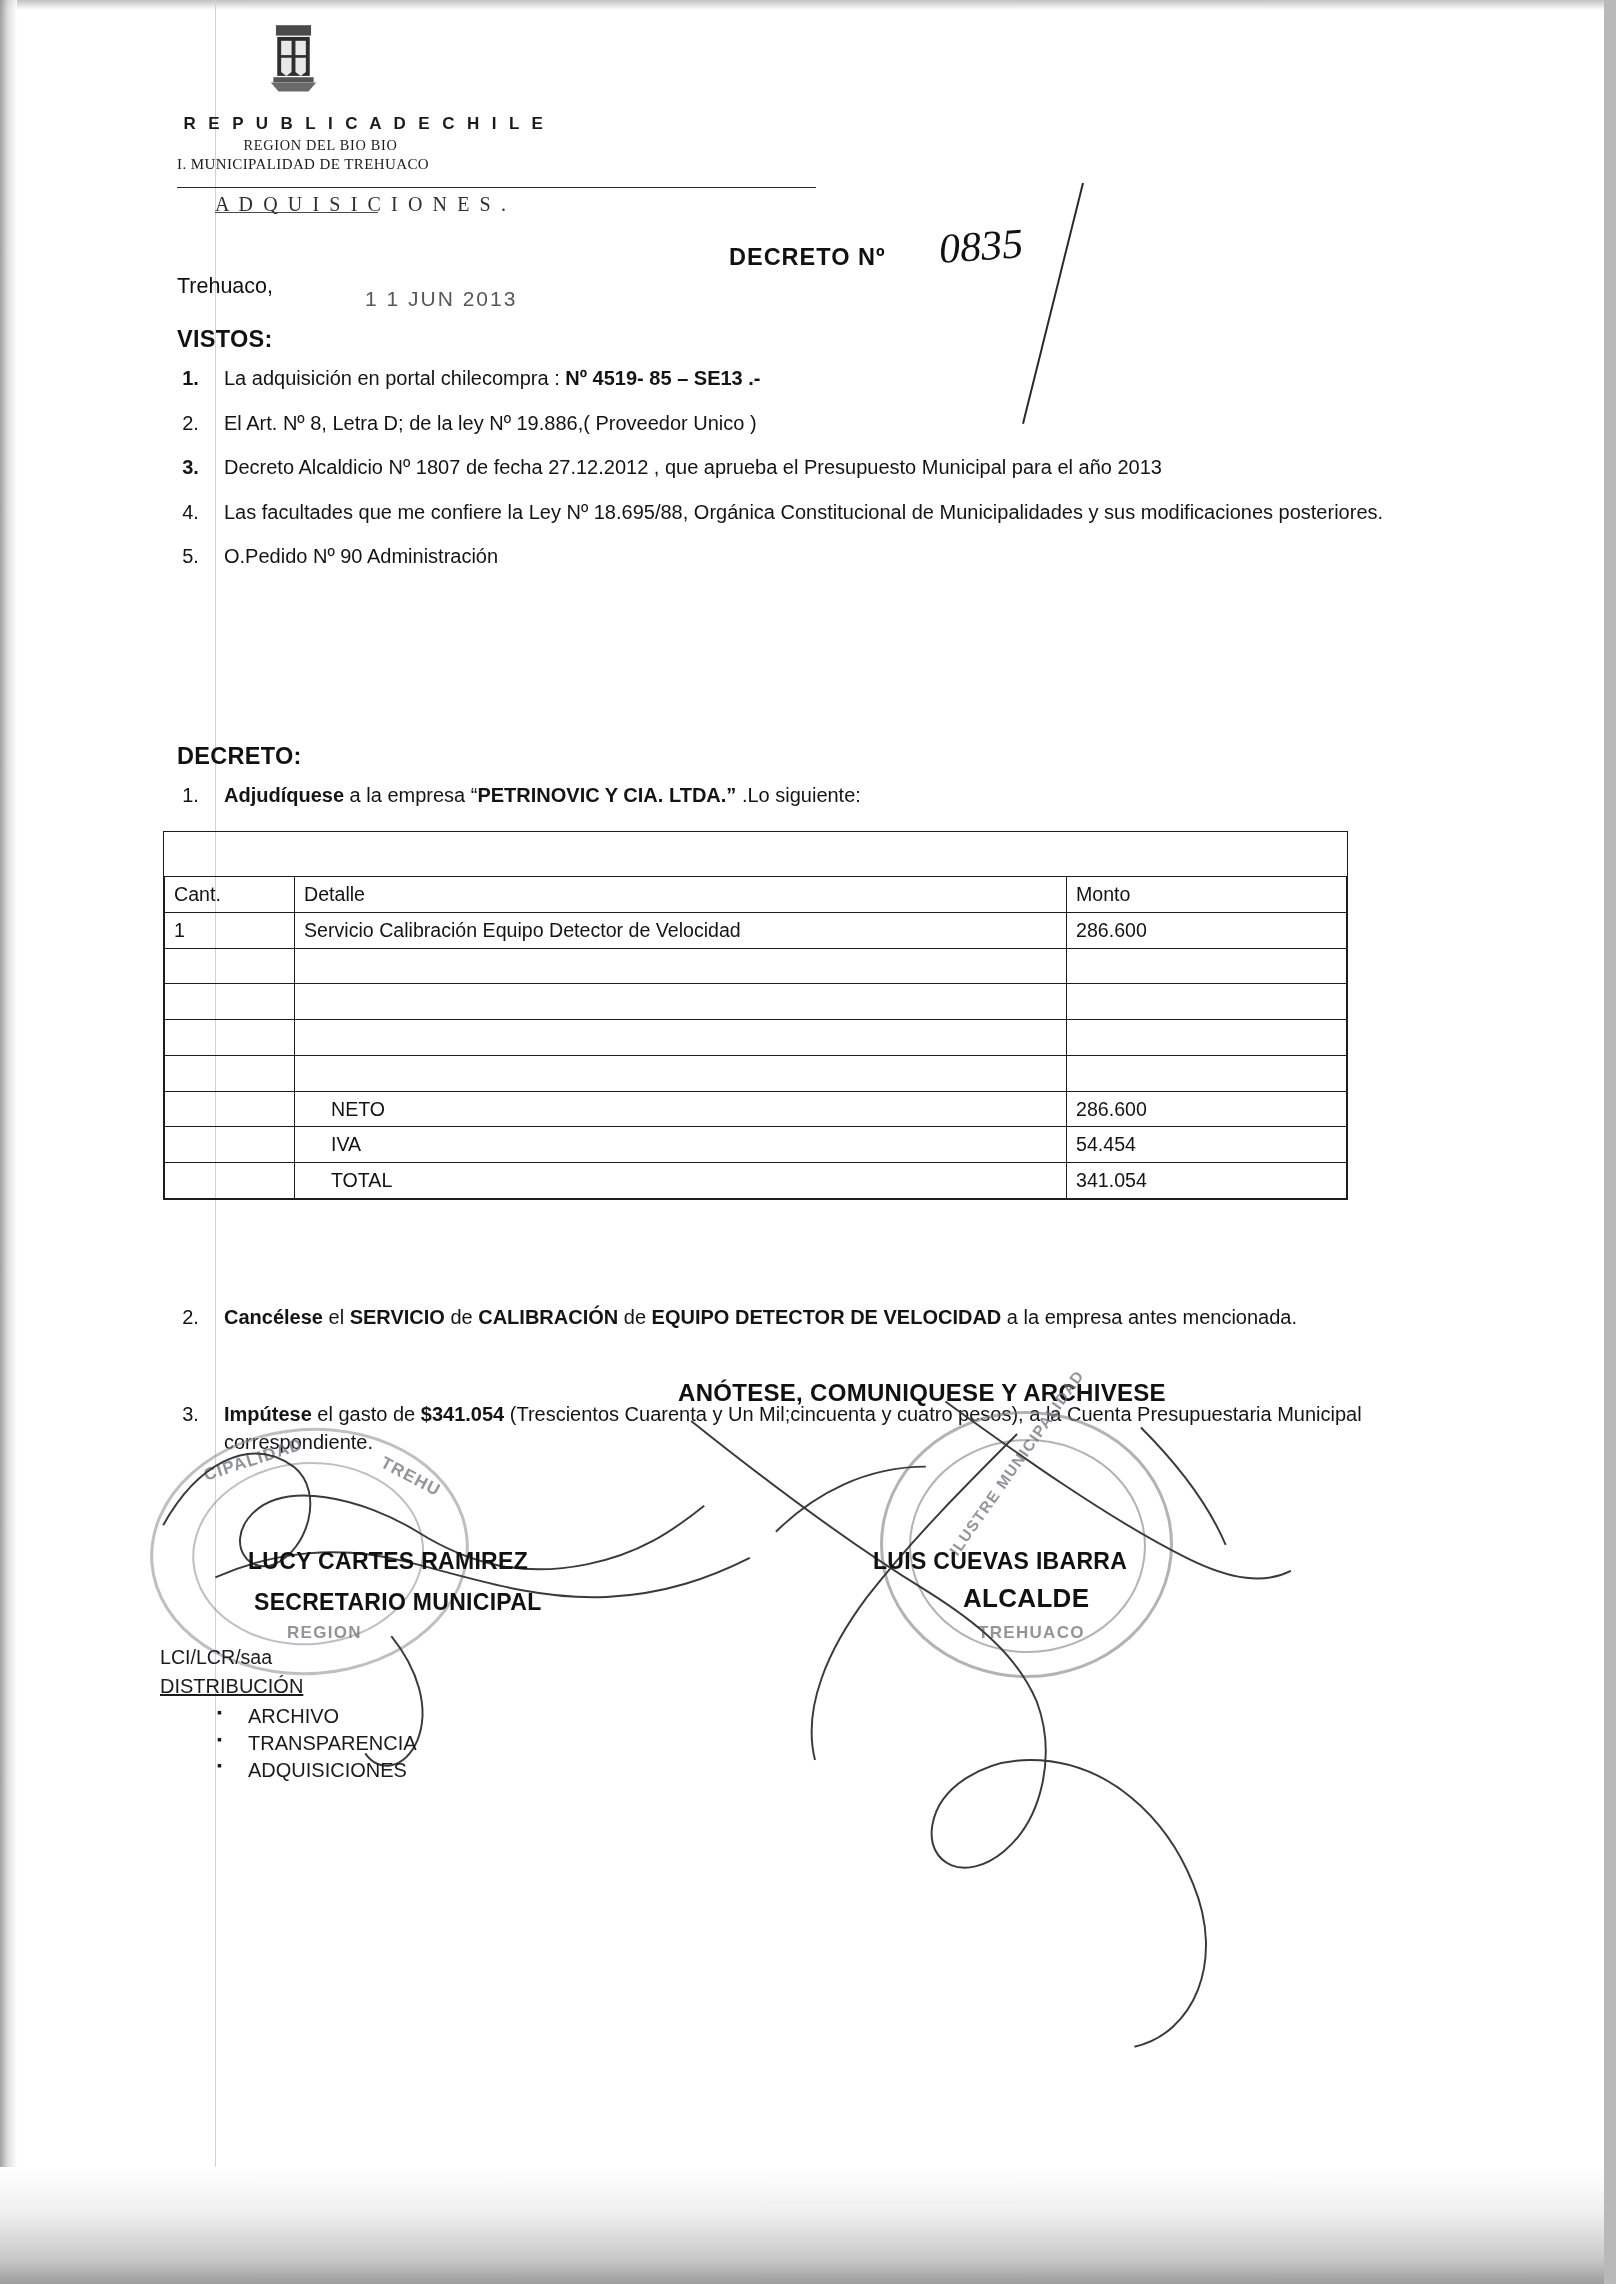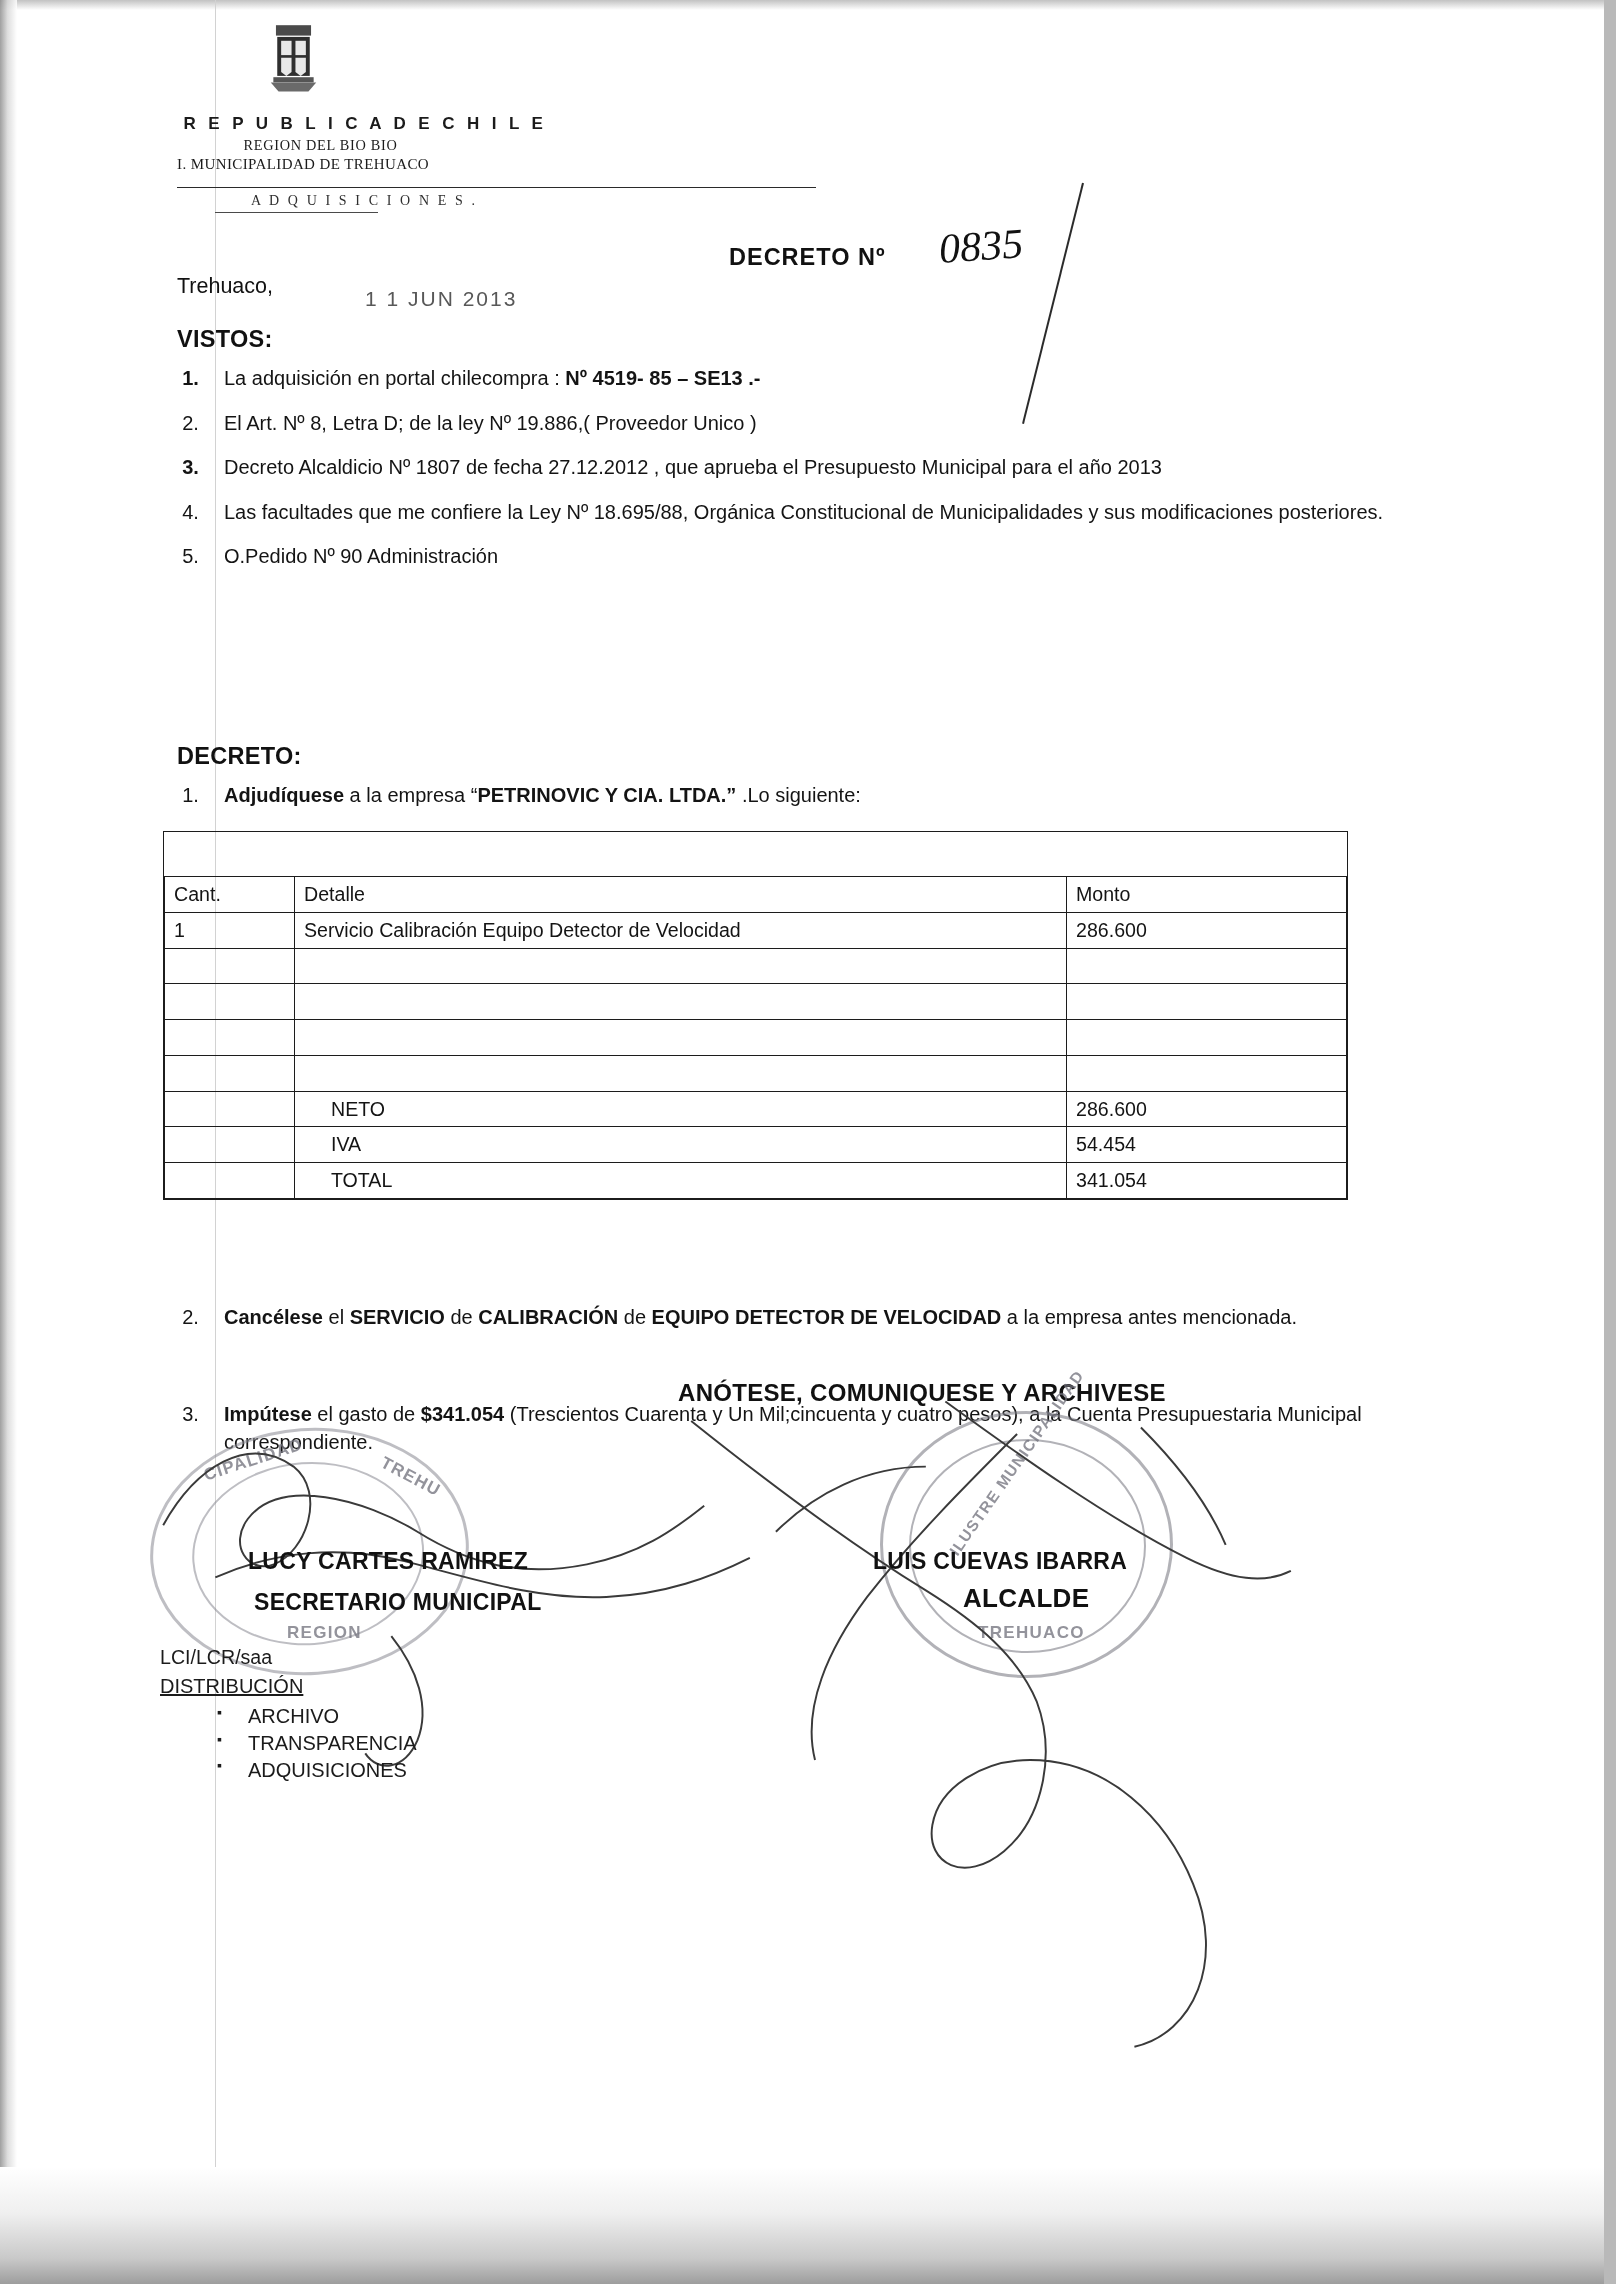--- a/index.html
+++ b/index.html
@@ -90,24 +90,23 @@
     top: 187px;
     width: 639px;
     height: 1.3px;
     background: #2a2a2a;
   }
   .adq-line {
     position: absolute;
     left: 215px;
     top: 193px;
     font-family: "Liberation Serif", serif;
-    font-size: 14px;
+    font-size: 20px;
     letter-spacing: 2.6px;
     color: #2e2e2e;
-    padding-left: 36px;
   }
   .adq-underline {
     position: absolute;
     left: 215px;
     top: 212px;
     width: 163px;
     height: 0.7px;
     background: #4a4a4a;
   }
 

